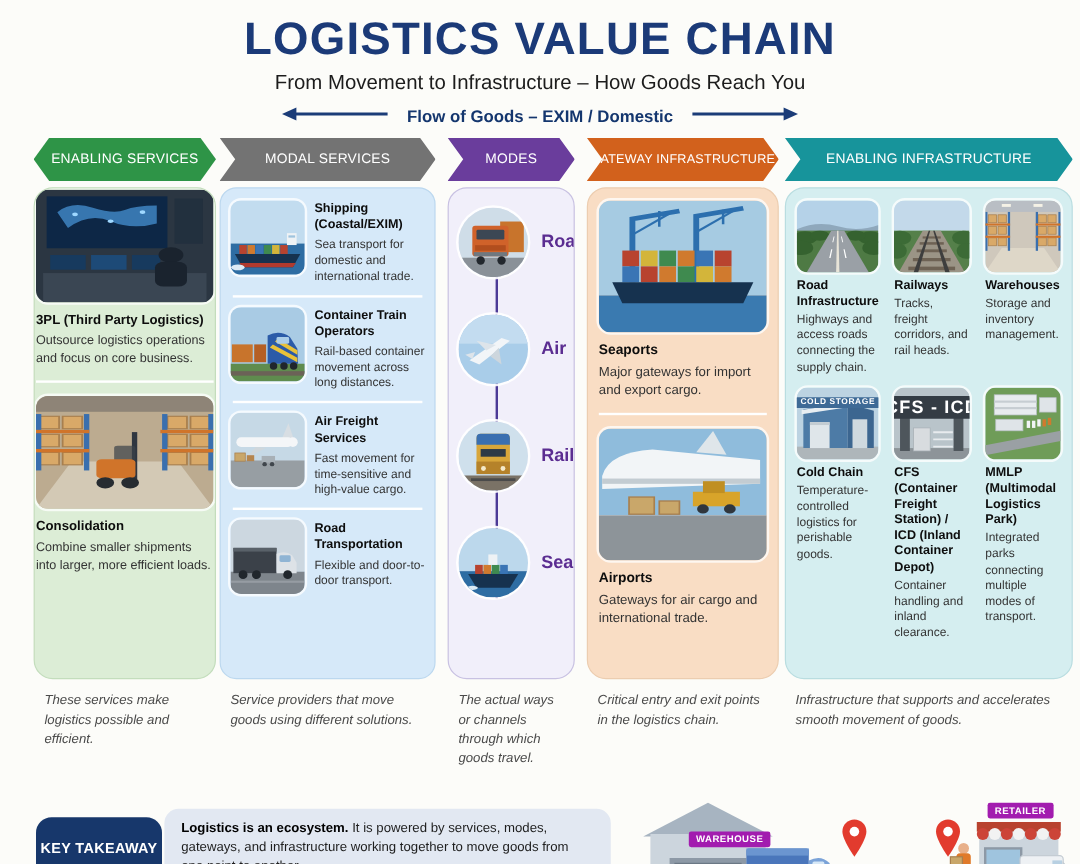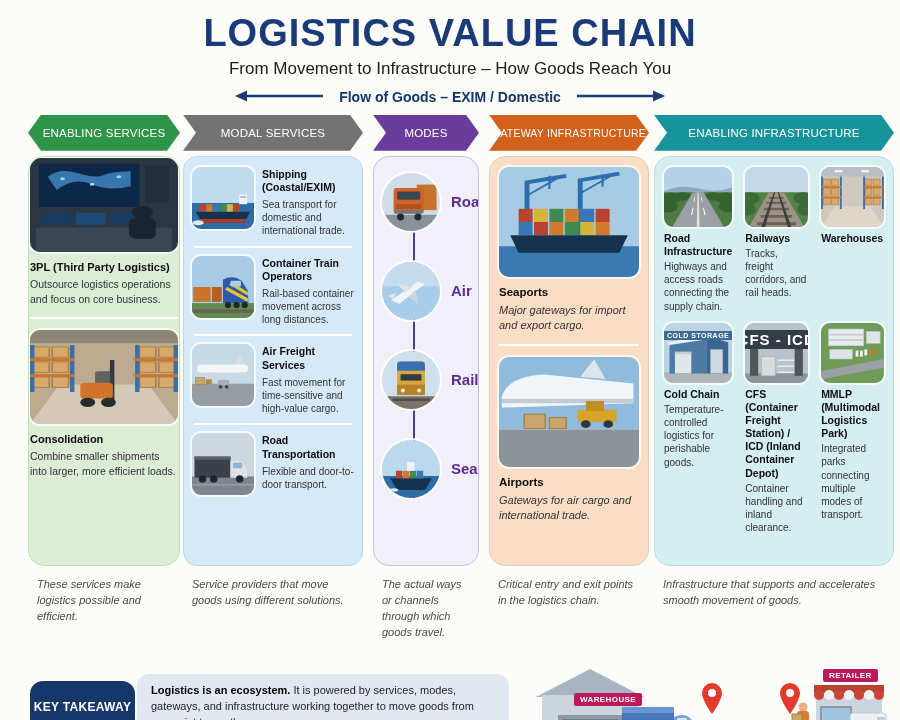--- a/index.html
+++ b/index.html
@@ -54,21 +54,21 @@
 .modesline { position:absolute; left:39px; top:44px; bottom:66px; width:2px; background:#4c3a96; }
 .modes { position:relative; display:flex; flex-direction:column; gap:31px; }
 .moderow { display:flex; align-items:center; gap:11px; height:58px; }
 .modecircle { width:58px; height:58px; border-radius:50%; overflow:hidden; flex:none; box-shadow:0 0 0 2px rgba(255,255,255,.9); position:relative; z-index:1; }
 .modecircle svg { display:block; width:100%; height:100%; }
 .modelabel { font-size:15px; font-weight:bold; color:#5b2d91; }
 
 
 .panel4 .ph { height:110px; }
 .panel4 .cap { font-size:11.5px; }
-.panel4 .desc { font-size:11px;font-style:italic; }
+.panel4 .desc { font-size:11px; }
 
 
 .grid5 { display:grid; grid-template-columns:1fr 1fr 1fr; column-gap:13px; row-gap:10px; }
 .cell .ph { height:60px; border-radius:9px; }
 .cell .cap { margin-top:5px; font-size:10.5px; line-height:1.25; }
 .cell .desc { font-size:10px; line-height:1.32; margin-top:2px; }
 
 .photo-sign { position:absolute; left:50%; transform:translateX(-50%); background:#2e3f52; color:#fff; font-weight:bold; white-space:nowrap; border-radius:2px; padding:1px 5px; }
 .sign-cold { top:8px; font-size:7px; background:#3e6a96; letter-spacing:.5px; }
 .sign-cfs { top:7px; font-size:15px; background:#343c44; letter-spacing:1px; }
@@ -76,21 +76,21 @@
 
 .notes { display:flex; padding-left:28px; margin-top:11px; }
 .note { font-style:italic; font-size:11px; color:#4a4a4a; line-height:1.45; padding:0 6px 0 9px; }
 
 
 .bottom { display:flex; align-items:center; padding:0 6px 0 30px; margin-top:16px; }
 .kt-label { width:105px; height:52px; background:#17376b; border-radius:13px; color:#fff; font-weight:bold; font-size:12px; letter-spacing:.3px; display:flex; align-items:center; justify-content:center; flex:none; }
 .kt-panel { margin-left:2px; width:372px; background:#e2e8f2; border-radius:12px; padding:9px 14px; font-size:11px; color:#1e1e1e; line-height:1.45; }
 .kt-panel b { color:#000; }
 .ill { position:relative; width:360px; height:100px; margin-left:auto; flex:none; }
-.ill-sign { position:absolute; background:#be185d; color:#fff; font-weight:bold; font-size:8px; letter-spacing:.4px; padding:2px 6px; border-radius:2px; }
+.ill-sign { position:absolute; background:#a21caf; color:#fff; font-weight:bold; font-size:8px; letter-spacing:.4px; padding:2px 6px; border-radius:2px; }
 .ill-sign.wh { left:40px; top:36px; }
 .ill-sign.rt { left:289px; top:12px; }
 </style>
 </head>
 <body>
 
 <div class="page">
 
   <div class="hdr">
     <div class="title">LOGISTICS VALUE CHAIN</div>
@@ -485,20 +485,21 @@
                 </g>
                 <g fill="#d0742a">
                   <rect x="0" y="32" width="33" height="3"></rect>
                   <rect x="0" y="49" width="33" height="3"></rect>
                   <rect x="67" y="32" width="33" height="3"></rect>
                   <rect x="67" y="49" width="33" height="3"></rect>
                 </g>
               </svg>
             </div>
           <div class="cap">Warehouses</div>
+          <div class="desc">Storage and inventory management.</div>
         </div>
         <div class="cell">
           <div class="ph">
               <svg viewBox="0 0 100 100" preserveAspectRatio="none">
                 <rect width="100" height="100" fill="#bcd3e2"></rect>
                 <rect y="82" width="100" height="18" fill="#aeb6ba"></rect>
                 <polygon points="8,30 62,22 62,84 8,84" fill="#4d7ba6"></polygon>
                 <polygon points="62,22 94,32 94,84 62,84" fill="#3c6690"></polygon>
                 <polygon points="6,31 64,21 64,27 6,37" fill="#e8eef2"></polygon>
                 <rect x="16" y="48" width="24" height="36" fill="#dfe6ea"></rect>

